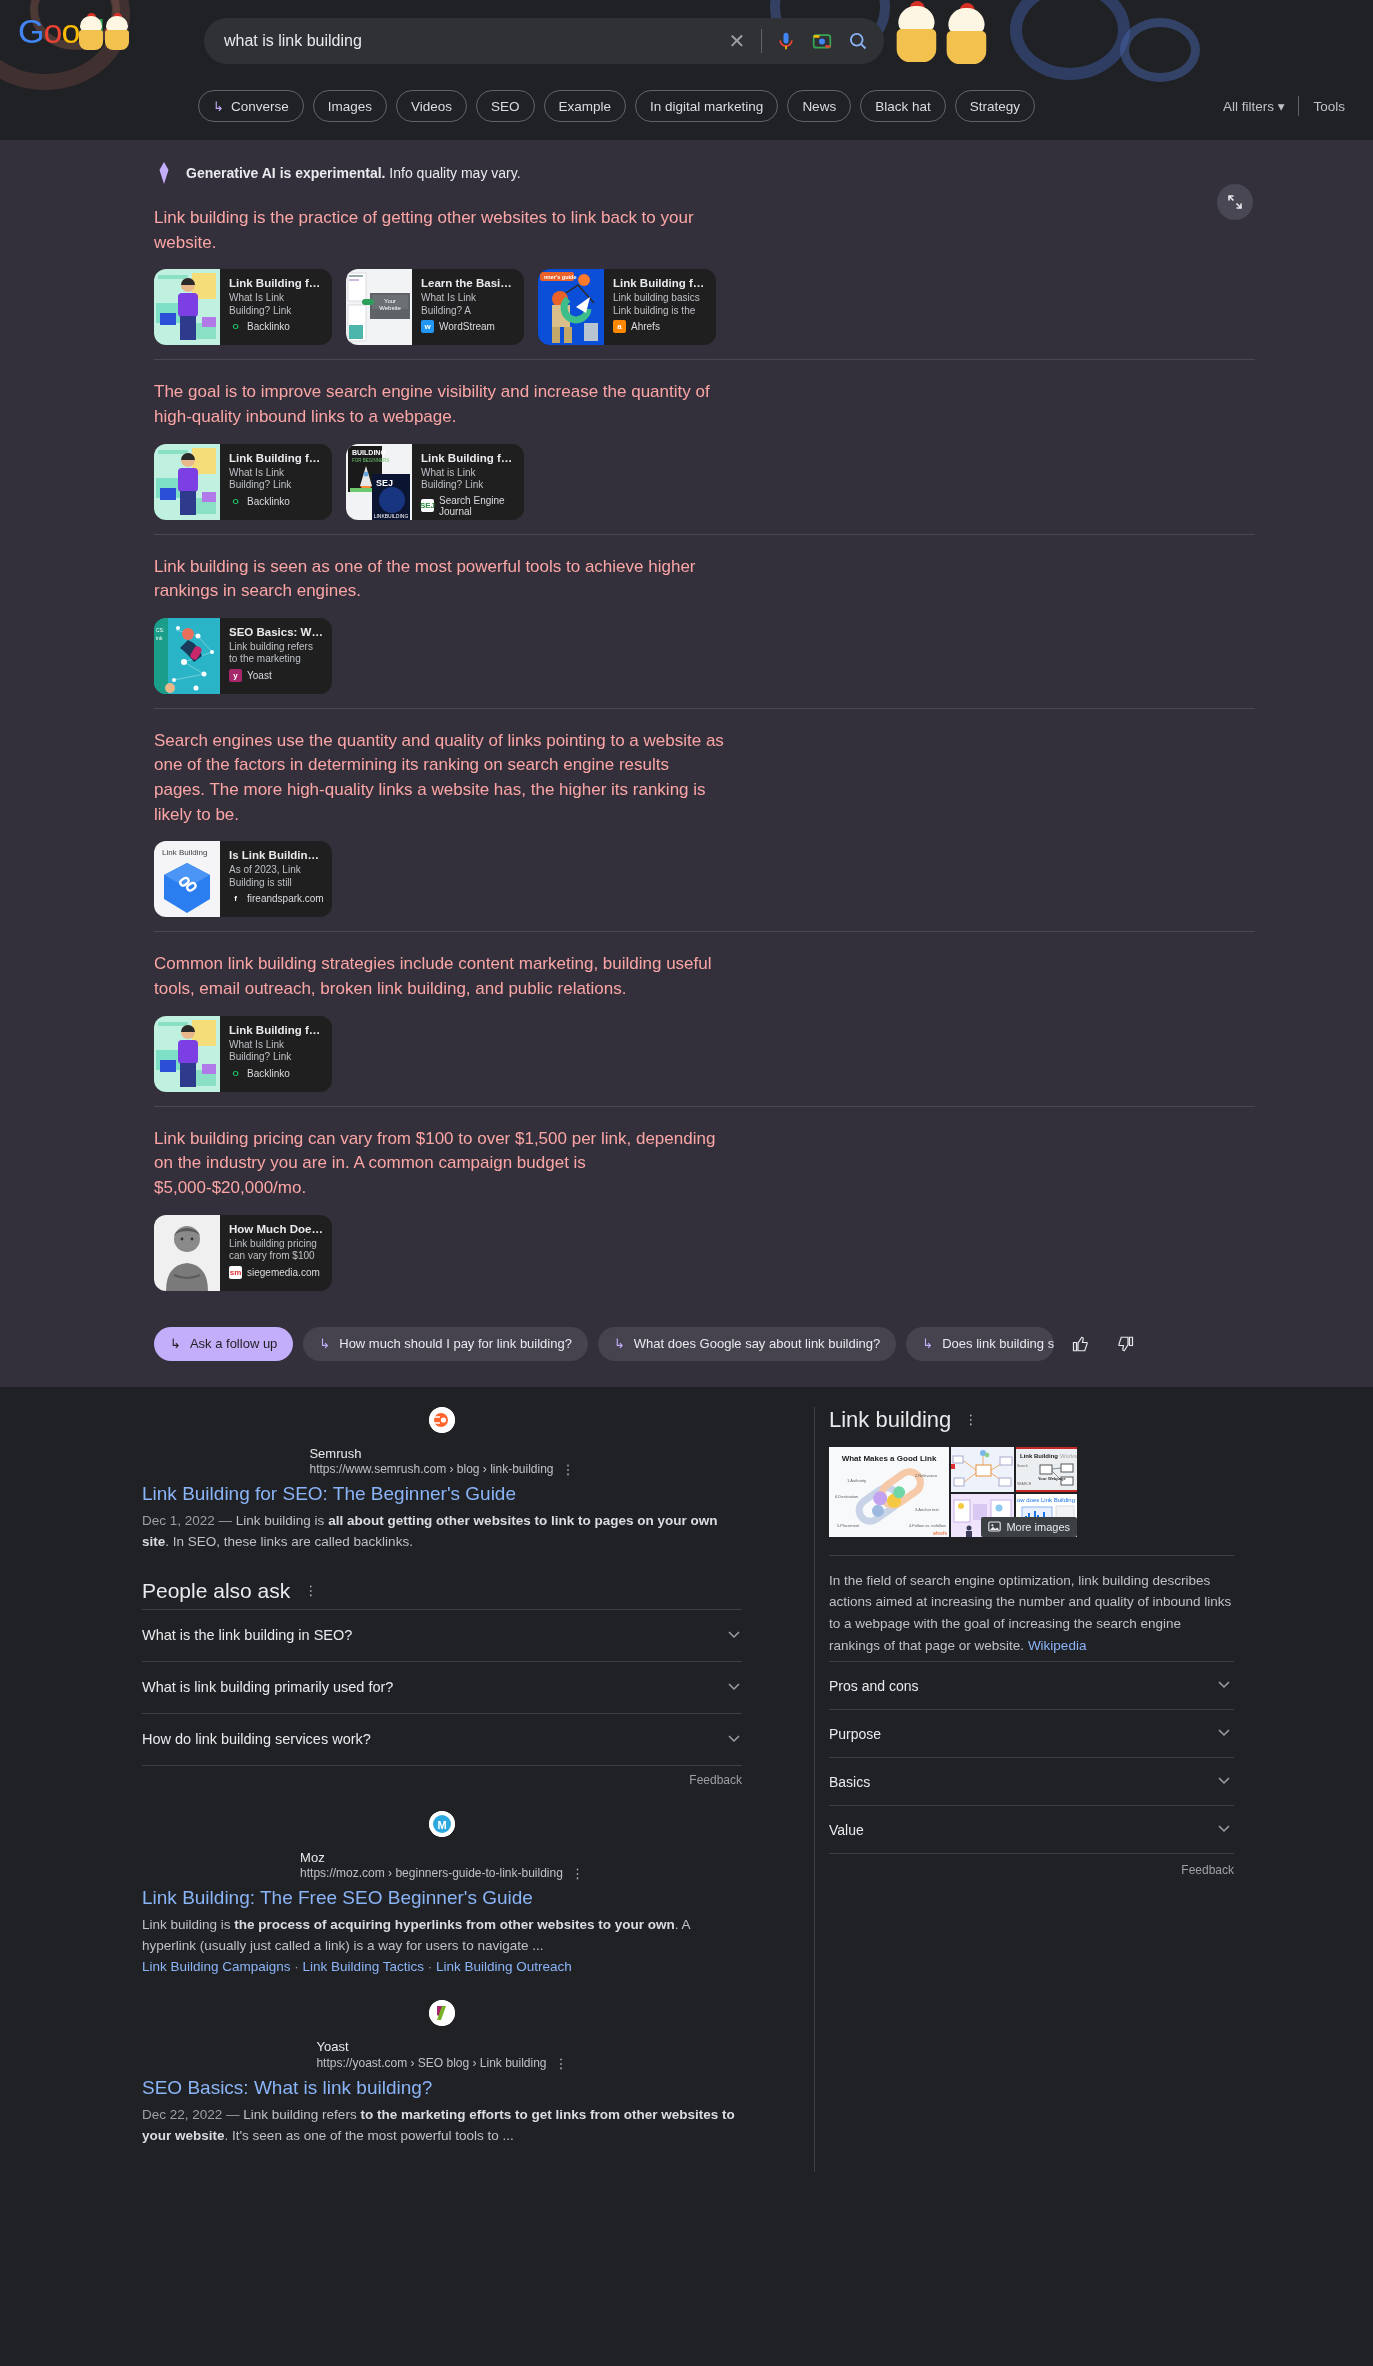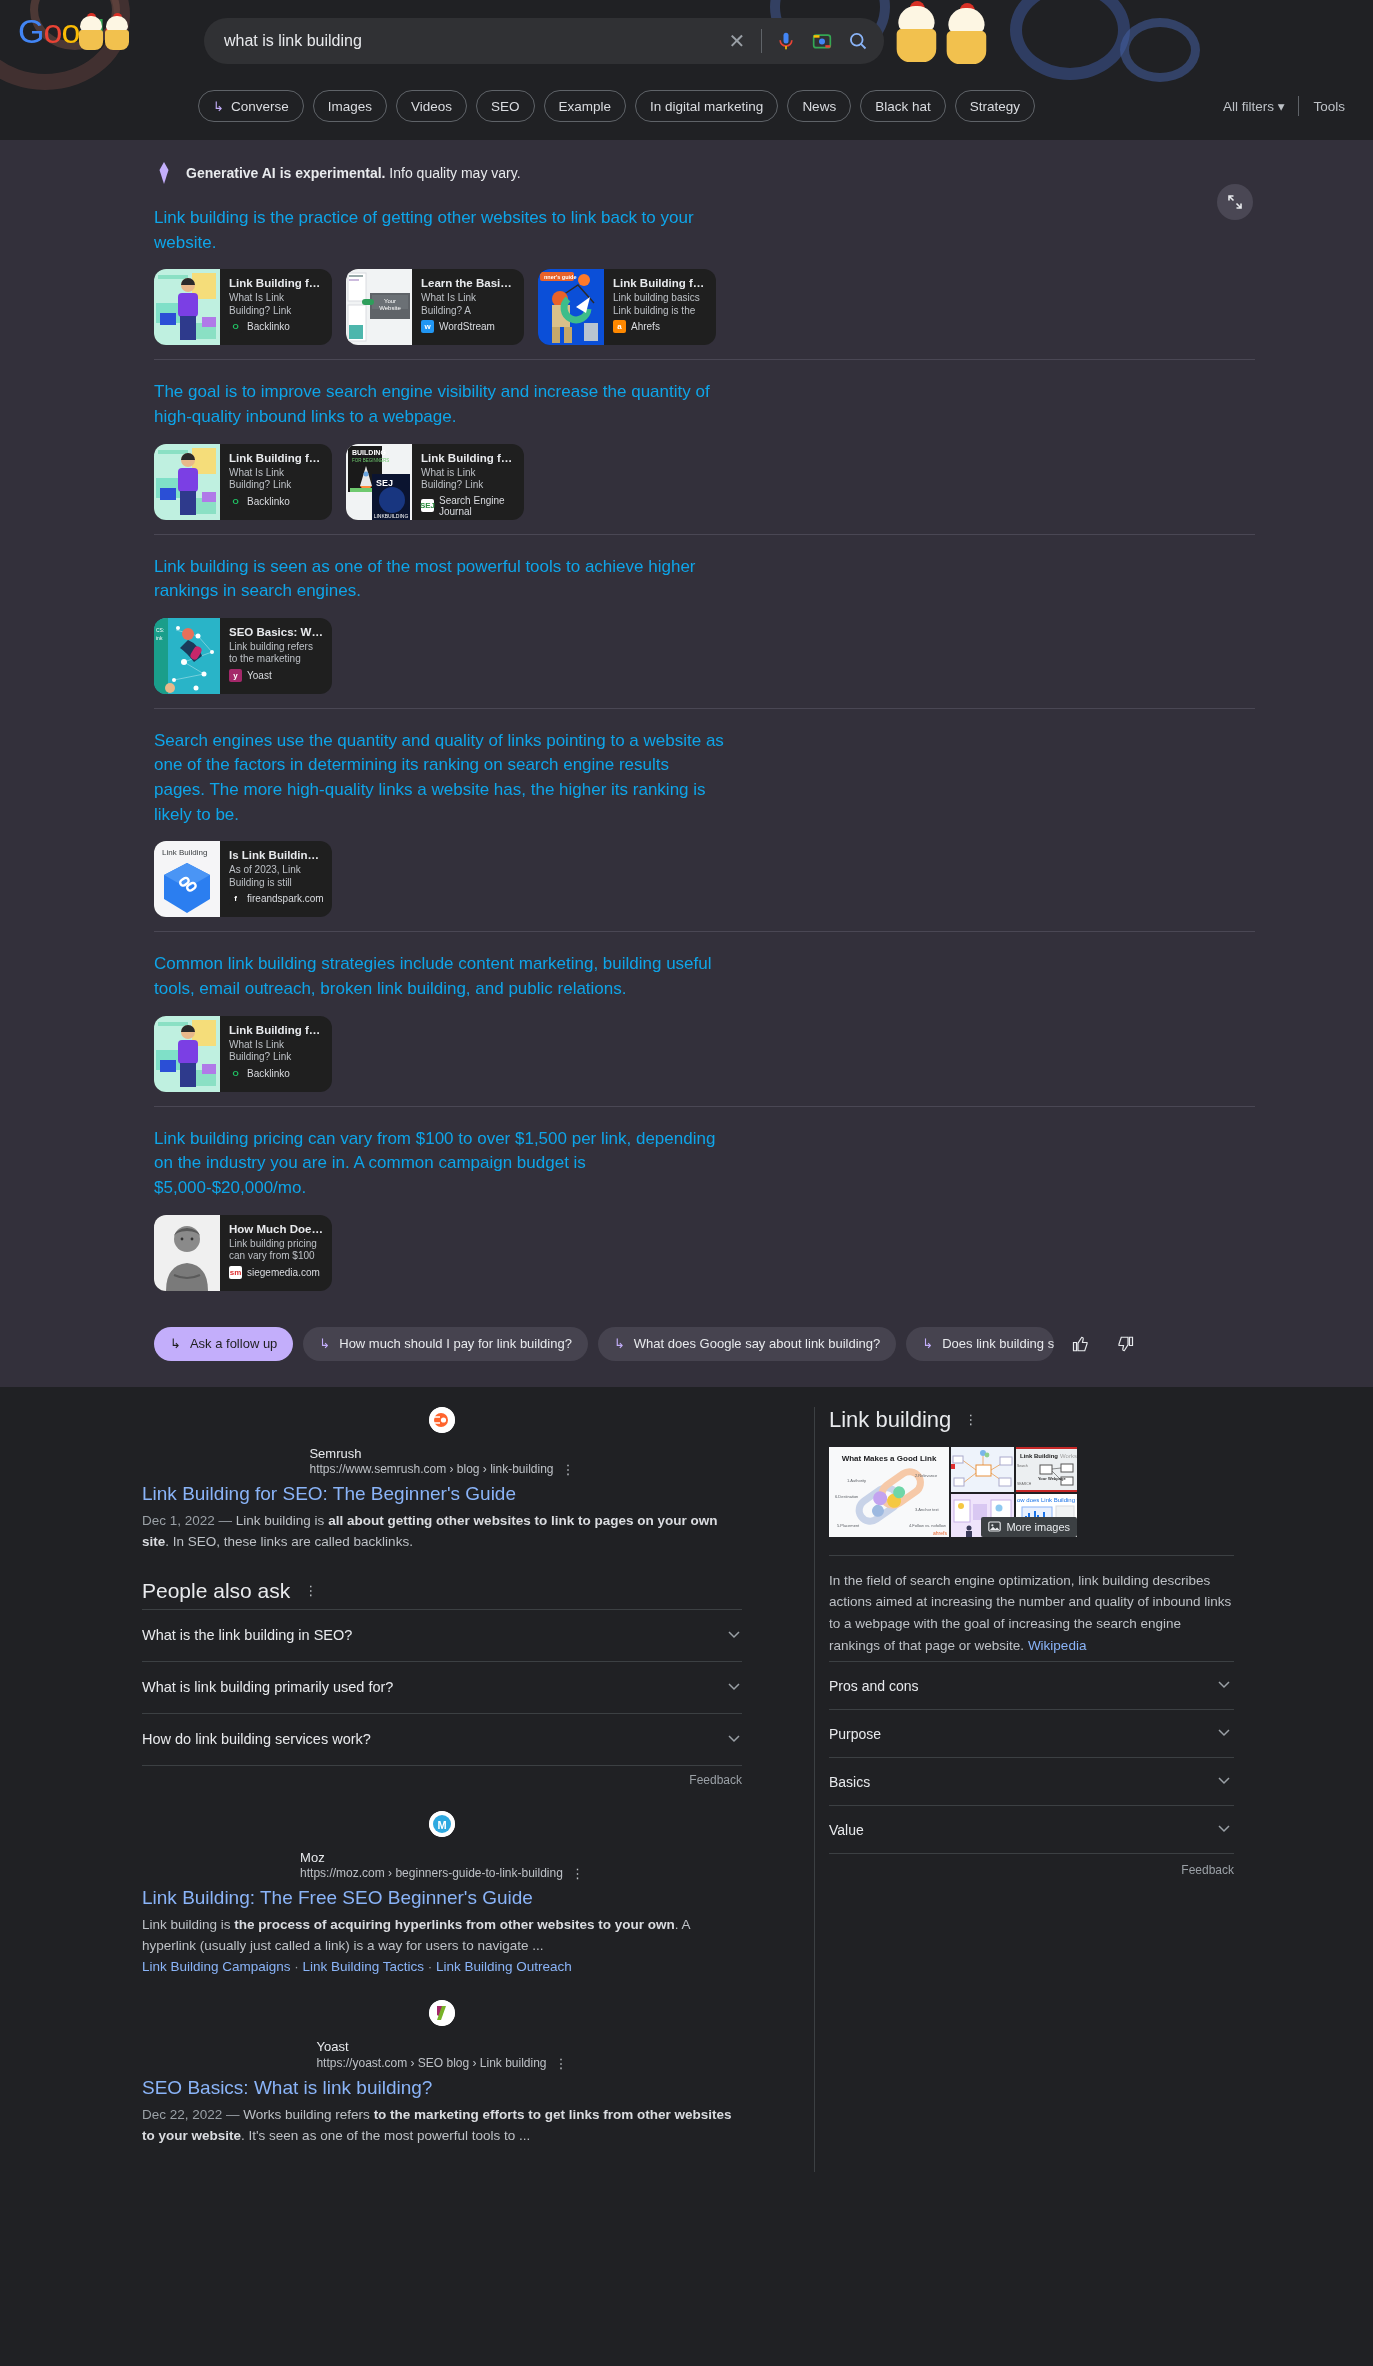--- a/index.html
+++ b/index.html
@@ -101,21 +101,21 @@
   .collapse-btn {
     position:absolute; right: 132px; top: 22px;
     width: 36px; height: 36px; border-radius: 50%;
     background: #4a4754; display:flex; align-items:center; justify-content:center;
     cursor:pointer;
   }
 
   .sge-block { padding-bottom: 14px; }
   .sge-block + .sge-block { border-top: 1px solid #4a4754; padding-top: 20px; }
   .sge-text {
-    font-size: 17px; line-height: 1.45; color: #0ea5e9;
+    font-size: 17px; line-height: 1.45; color: #fca5a5;
     max-width: 570px; margin-bottom: 14px;
   }
   .cards { display: flex; gap: 14px; }
   .card {
     display: flex; background: #1f1f1f; border-radius: 12px;
     width: 178px; height: 76px; overflow: hidden; cursor: pointer;
   }
   .card-thumb { width: 66px; height: 76px; flex: 0 0 auto; position: relative; overflow: hidden; }
   .card-body { padding: 8px 8px 6px 9px; overflow: hidden; flex:1; min-width:0; }
   .card-title {
@@ -691,21 +691,21 @@
           </div>
           <div>
             <div class="res-site">Yoast</div>
             <div class="res-url">
               <span>https://yoast.com › SEO blog › Link building</span>
               <span class="kebab">⋮</span>
             </div>
           </div>
         </div>
         <div class="res-title">SEO Basics: What is link building?</div>
-        <div class="res-snip"><span class="date">Dec 22, 2022 — </span><span>Works building refers </span><b>to the marketing efforts to get links from other websites to your website</b><span>. It's seen as one of the most powerful tools to ...</span></div>
+        <div class="res-snip"><span class="date">Dec 22, 2022 — </span><span>Link building refers </span><b>to the marketing efforts to get links from other websites to your website</b><span>. It's seen as one of the most powerful tools to ...</span></div>
       </div>
   </div>
 
   <div class="col-right">
     <div class="kp-title">
       <span>Link building</span>
       <span class="kebab">⋮</span>
     </div>
 
     <div class="kp-images">

